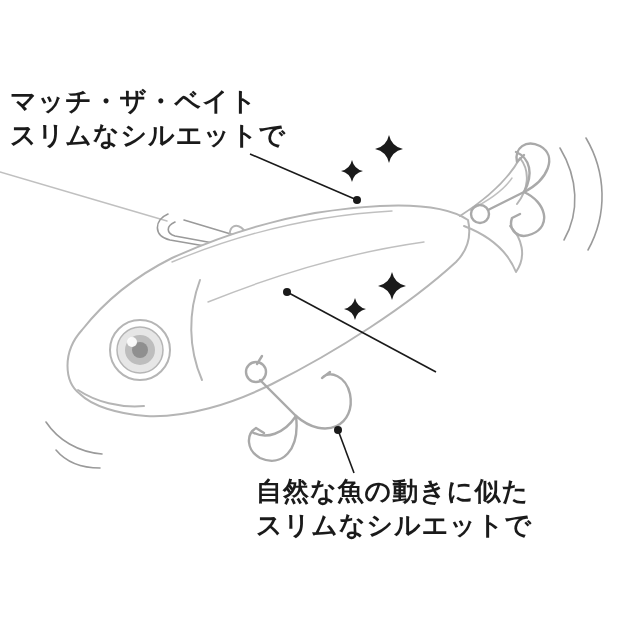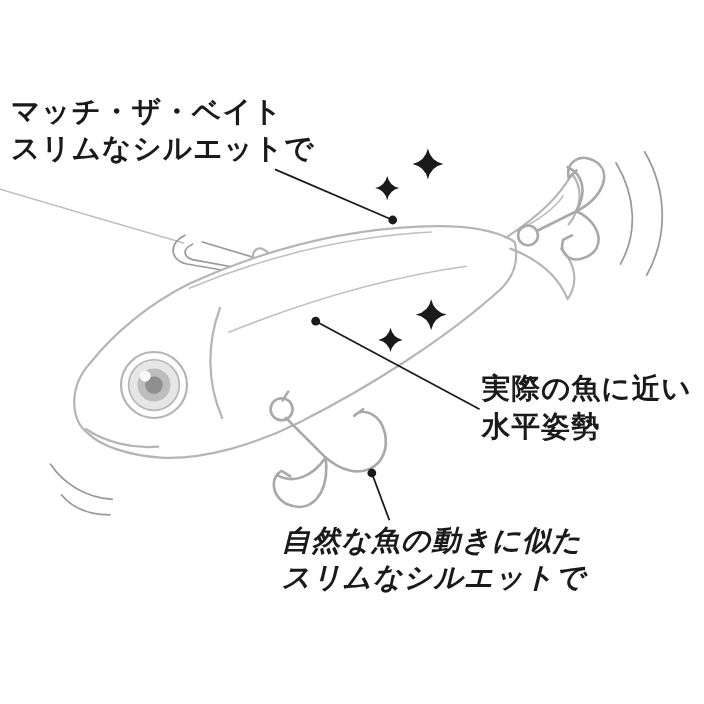--- a/index.html
+++ b/index.html
@@ -122,23 +122,19 @@
       <path class="ink-line" d="M 354 473 L 338 430"></path>
       <circle class="ink-fill" cx="338" cy="430" r="4"></circle>
     </g>
   </svg>
 
   <div class="ann" style="left:10px;top:84px;">
     <div>マッチ・ザ・ベイト</div>
     <div>スリムなシルエットで</div>
   </div>
 
-  <div class="ann" style="left:438px;top:336px;">
-    <div>実際の魚に近い</div>
-    <div>水平姿勢</div>
-  </div>
 
-  <div class="ann" style="left:256px;top:474px;font-style:italic;">
+  <div class="ann" style="left:256px;top:474px;">
     <div>自然な魚の動きに似た</div>
     <div>スリムなシルエットで</div>
   </div>
 
 </div>
 
 </body></html>

